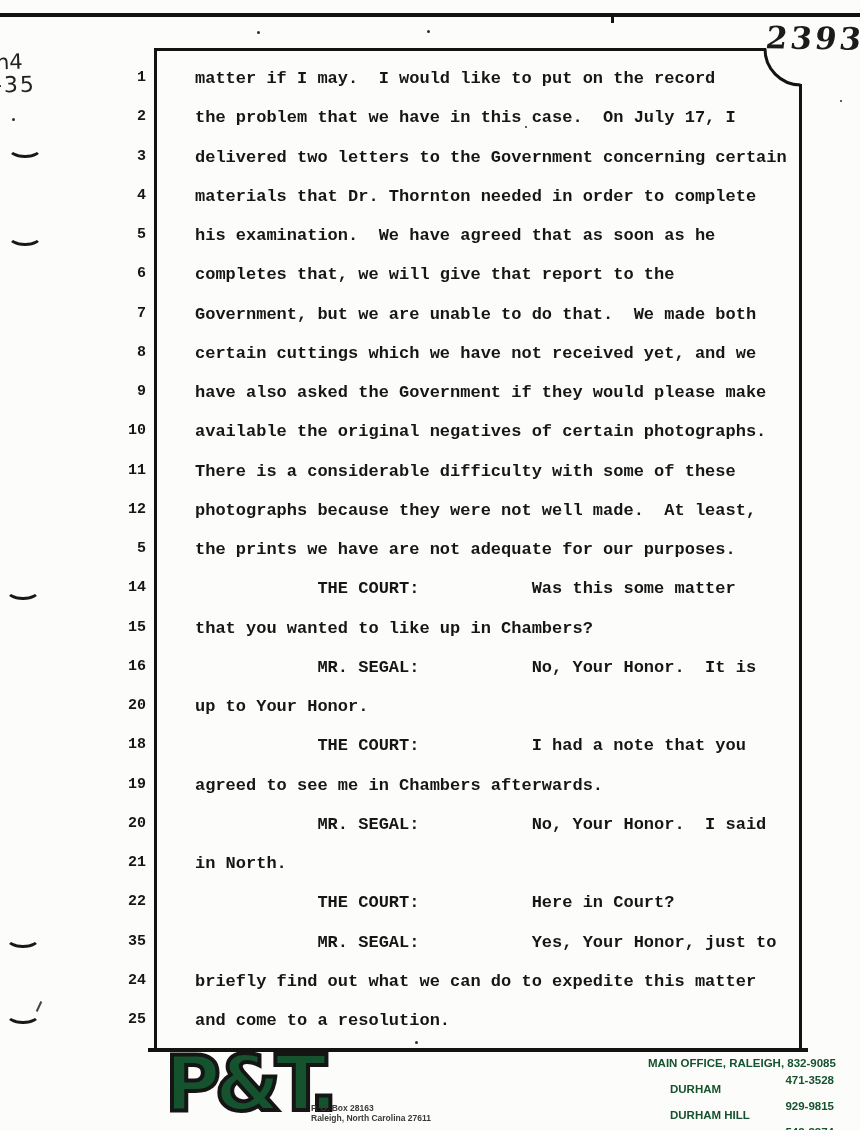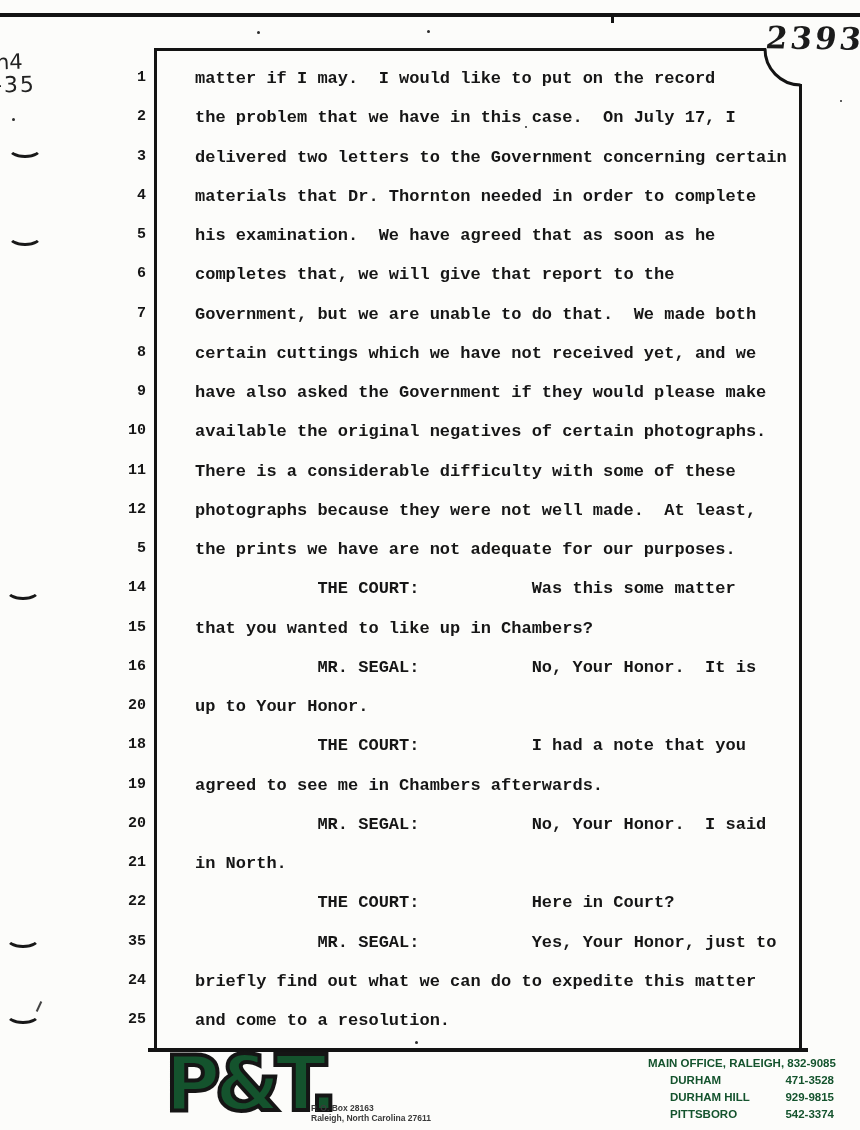--- a/index.html
+++ b/index.html
@@ -61,21 +61,21 @@
     position:absolute; left:266px; top:1053px; width:220px;
     font-weight:bold; font-size:13.5px; line-height:15.5px; letter-spacing:-0.2px; color:#181818;
   }
   .address {
     position:absolute; left:287px; top:1104px; width:150px;
     font-weight:bold; font-size:8.5px; line-height:9.5px; color:#3a3a3a;margin-left:24px;
   }
   .contacts { position:absolute; left:648px; top:1055px; width:190px; font-weight:bold; color:#14532d; }
   .contact-main { font-size:11.5px; line-height:17px; white-space:nowrap; }
   .contact-row  { display:flex; font-size:11.5px; line-height:17px; }
-  .contact-row .city  { padding-left:22px; }
+  .contact-row .city  { padding-left:22px;margin-top:9px; }
   .contact-row .phone { margin-left:auto; padding-right:4px; }
 
   
   .speck { position:absolute; background:#2c2c2c; border-radius:50%; }
 </style>
 </head>
 <body>
 
 <div id="page">
 

